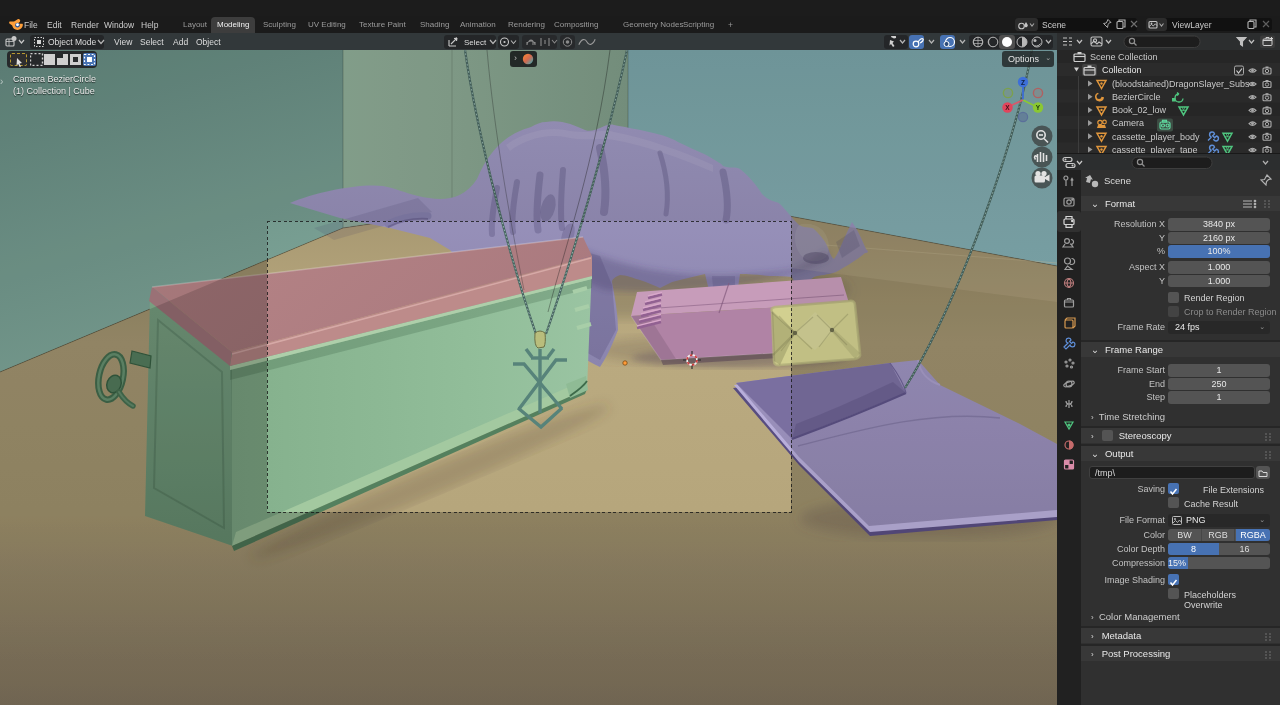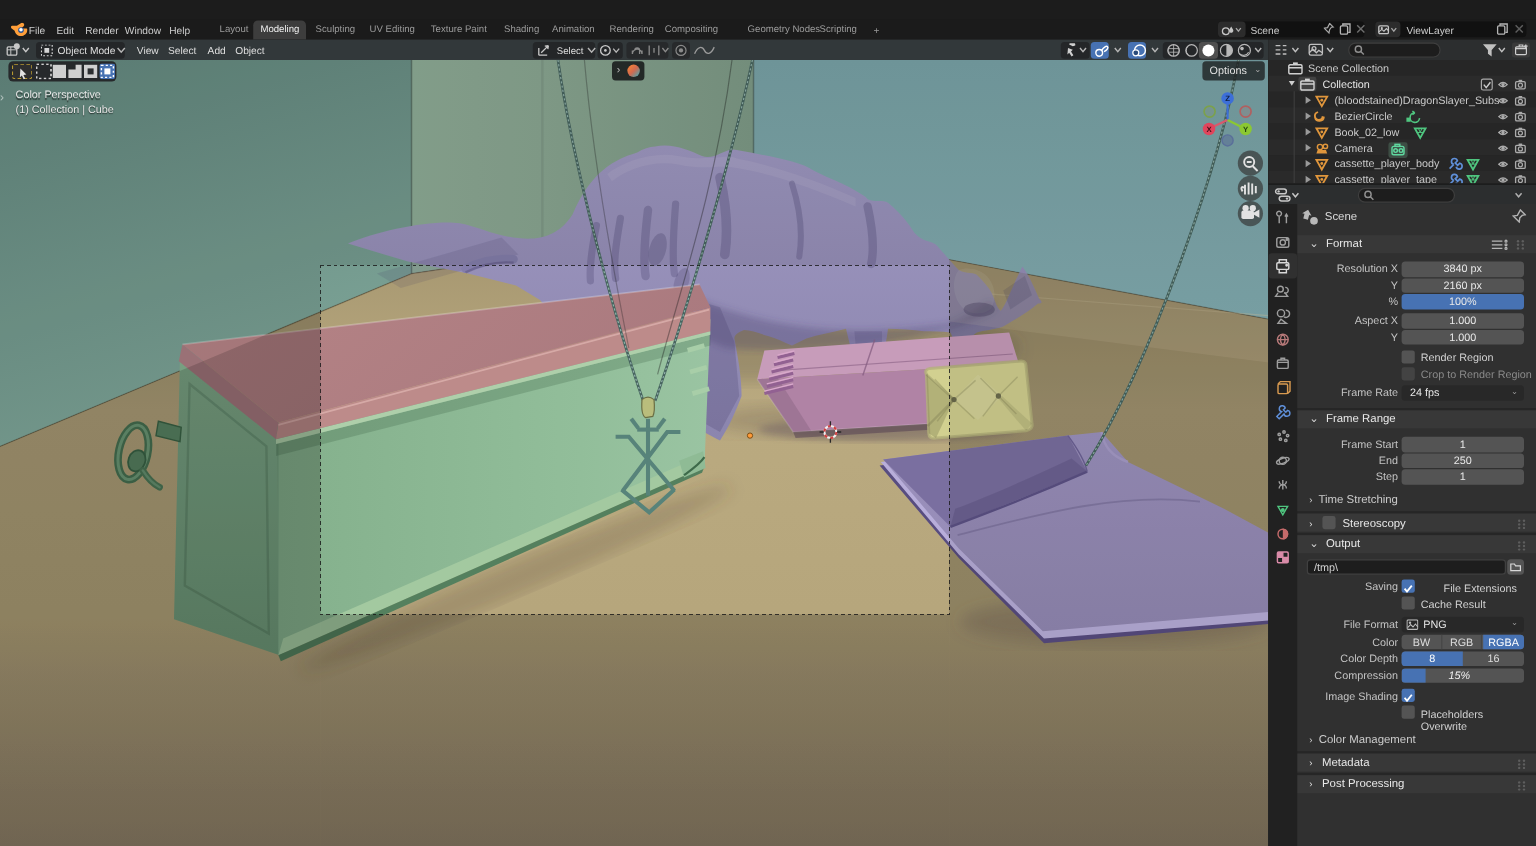--- a/index.html
+++ b/index.html
@@ -529,21 +529,21 @@
       </linearGradient>
     </defs>
       <circle cx="6" cy="6" r="5.2" fill="url(#gball)"></circle>
     </svg>
   </div>
   <div class="abs" style="left:1002px;top:1px;width:52px;height:16px;background:rgba(30,33,34,0.8);border-radius:3px;color:#e3e3e3;font-size:9px;">
     <span style="position:absolute;left:6px;top:2.5px;">Options</span>
     <span style="position:absolute;right:3px;top:2.5px;color:#aaa;font-size:7px;">⌄</span>
   </div>
   
-  <div class="abs" style="left:13px;top:24px;font-size:9px;color:#e8e8e8;text-shadow:0 1px 1px rgba(0,0,0,0.7);">Color Perspective</div>
+  <div class="abs" style="left:13px;top:24px;font-size:9px;color:#e8e8e8;text-shadow:0 1px 1px rgba(0,0,0,0.7);">Camera BezierCircle</div>
   <div class="abs" style="left:13px;top:36px;font-size:9px;color:#e8e8e8;text-shadow:0 1px 1px rgba(0,0,0,0.7);">(1) Collection | Cube</div>
   <div class="abs" style="left:0px;top:26px;font-size:10px;color:rgba(255,255,255,0.55);">›</div>
   </div>
 
   <div id="outliner">
     <svg width="223" height="103" viewBox="0 0 223 103">
       <defs>
         <g id="eye">
           <path d="M0,3 Q3.5,-0.5 7,3 Q3.5,6.5 0,3 Z" fill="none" stroke="#ababab" stroke-width="1.1"></path>
           <circle cx="3.5" cy="3" r="1.4" fill="#ababab"></circle>
@@ -753,21 +753,21 @@
       <span style="position:absolute;right:0;width:34px;line-height:12.5px;background:#4772b3;border-radius:0 3px 3px 0;color:#fff;">RGBA</span>
     </div>
     <div class="lbl" style="top:373.5px;left:20px;width:88px;">Color Depth</div>
     <div class="abs" style="top:372.5px;left:111px;width:102px;height:12.5px;background:#545454;border-radius:3px;font-size:9px;color:#dedede;text-align:center;">
       <span style="position:absolute;left:0;width:51px;line-height:12.5px;background:#4772b3;border-radius:3px 0 0 3px;color:#fff;">8</span>
       <span style="position:absolute;right:0;width:51px;line-height:12.5px;">16</span>
     </div>
     <div class="lbl" style="top:387.5px;left:20px;width:88px;">Compression</div>
     <div class="abs" style="top:386.5px;left:111px;width:102px;height:12.5px;background:#545454;border-radius:3px;font-size:9px;color:#f0f0f0;overflow:hidden;">
       <div style="position:absolute;left:0;top:0;width:20px;height:12.5px;background:#4772b3;"></div>
-      <div style="position:absolute;width:96px;text-align:center;line-height:12.5px;font-style:italic;">15%</div>
+      <div style="position:absolute;width:96px;line-height:12.5px;">15%</div>
     </div>
     <div class="lbl" style="top:405px;left:20px;width:88px;">Image Shading</div>
     <div class="chk on" style="top:404px;left:111px;"><svg width="11" height="11" viewBox="0 0 11 11">
           <path d="M2.5,5.5 L4.5,8 L8.5,3" stroke="#fff" stroke-width="1.5" fill="none"></path>
         </svg></div>
     <div class="chklbl" style="top:405.5px;left:127px;margin-top:24px;">Overwrite</div>
     <div class="chk" style="top:418px;left:111px;"></div>
     <div class="chklbl" style="top:419.5px;left:127px;">Placeholders</div>
     <div class="abs" style="top:441px;left:34px;font-size:9.5px;color:#cccccc;"><span style="font-size:8px;">›</span>&nbsp; Color Management</div>
 

